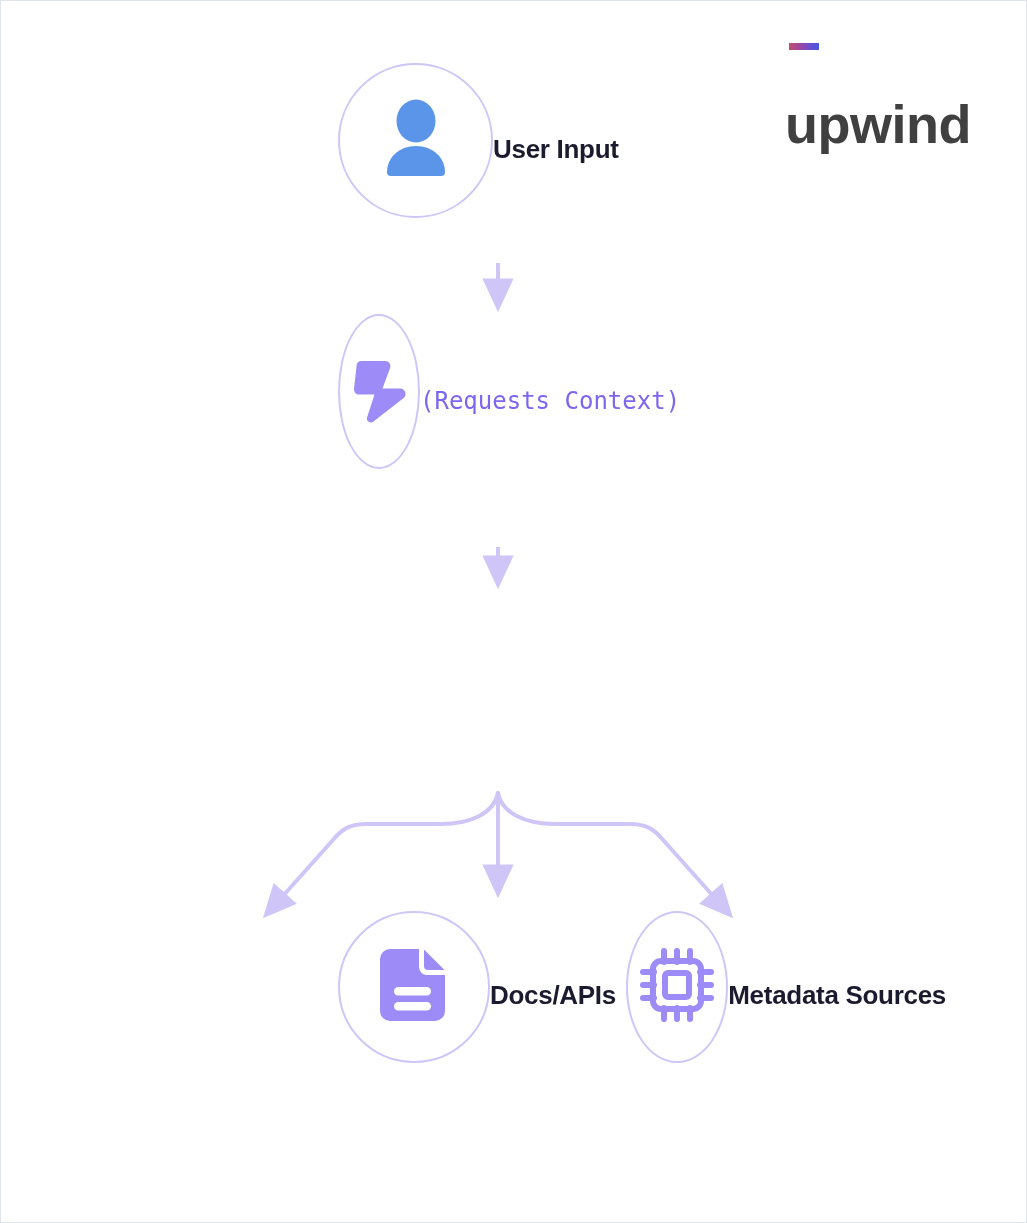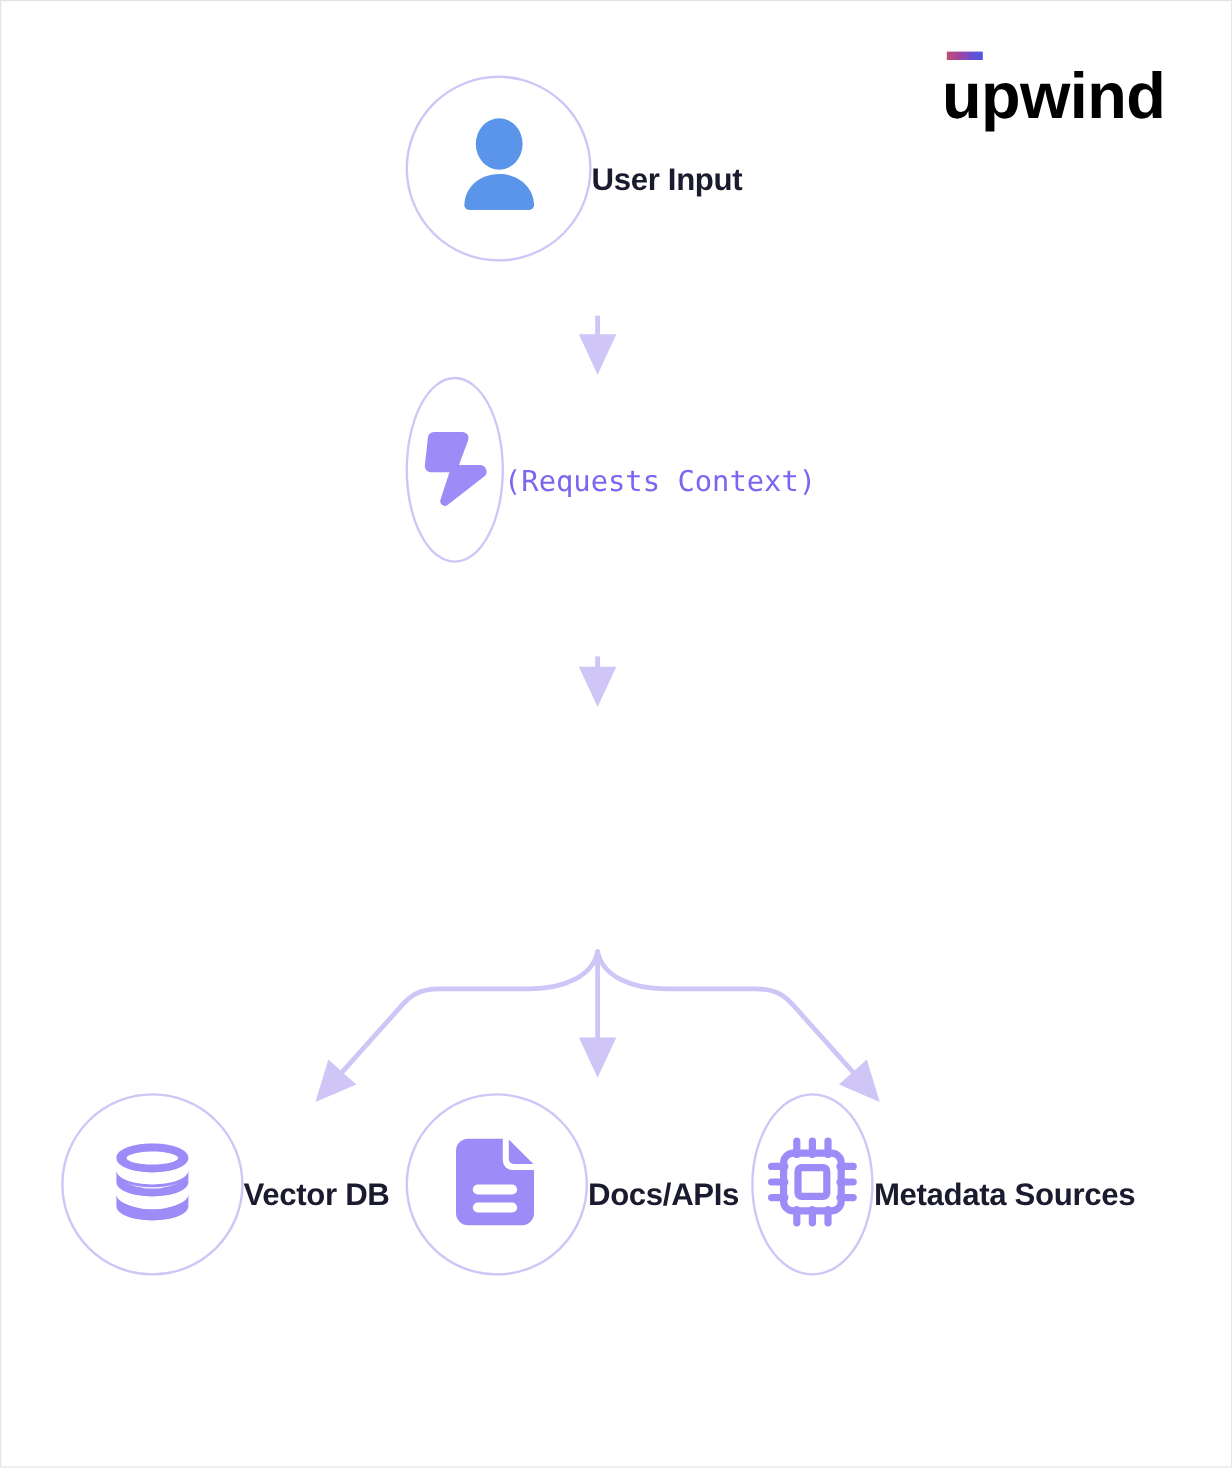--- a/index.html
+++ b/index.html
@@ -38,21 +38,22 @@
     height: 7px;
     margin-left: 4px;
     margin-bottom: 3px;
     background: linear-gradient(90deg, #c0506e 0%, #a1459f 35%, #6a4fd0 70%, #4a58e0 100%);
   }
   #logo-text {
     font-family: "Liberation Sans", sans-serif;
     font-size: 54px;
     font-weight: 700;
     letter-spacing: -0.5px;
-    color: #000000;
+    color: #404040;
+    margin-top: 44px;
   }
 
   
   .node {
     position: absolute;
     display: flex;
     flex-direction: row;
     align-items: center;
     width: 320px;
   }
@@ -163,40 +164,20 @@
       <span>
         <svg width="78" height="78" viewBox="0 0 78 78" xmlns="http://www.w3.org/2000/svg">
           <path d="M 21.5 10 L 45.5 10 A 5 5 0 0 1 50.2 16.7 L 42.5 37.5 L 60 37.5 A 5.5 5.5 0 0 1 64.3 46.4 L 33.5 70.5 A 4 4 0 0 1 27.1 66.2 L 34.5 43.5 L 19 43.5 A 5 5 0 0 1 14 38.1 L 16.6 14.6 A 5 5 0 0 1 21.5 10 Z" fill="#9d8cf7"></path>
         </svg>
       </span>
     </div>
     <div class="node-sublabel">(Requests Context)</div>
   </div>
 
 
-  <div class="node" id="node-vector">
-    <div class="circle small">
-      <span>
-        <svg width="76" height="76" viewBox="0 0 76 76" xmlns="http://www.w3.org/2000/svg">
-          <g fill="#9d8cf7">
-            <path d="M 38 6 C 55 6 68 11 68 18 C 68 25 55 30 38 30 C 21 30 8 25 8 18 C 8 11 21 6 38 6 Z
-                     M 38 12.5 C 27 12.5 16.5 15 16.5 18 C 16.5 21 27 23.5 38 23.5 C 49 23.5 59.5 21 59.5 18 C 59.5 15 49 12.5 38 12.5 Z"></path>
-            <path d="M 8 28 C 8 28 8 38 8 38 C 8 45 21 50 38 50 C 55 50 68 45 68 38 L 68 28
-                     C 68 35 55 40 38 40 C 21 40 8 35 8 28 Z
-                     M 16.5 38.6 C 21.5 41 29.3 42.4 38 42.4 C 46.7 42.4 54.5 41 59.5 38.6
-                     C 54.5 41.2 46.7 43.5 38 43.5 C 29.3 43.5 21.5 41.2 16.5 38.6 Z"></path>
-            <path d="M 8 48 L 8 58 C 8 65 21 70 38 70 C 55 70 68 65 68 58 L 68 48
-                     C 68 55 55 60 38 60 C 21 60 8 55 8 48 Z"></path>
-          </g>
-          <path d="M 14 52.5 C 20 57 28.5 59.2 38 59.2 C 47.5 59.2 56 57 62 52.5" fill="none" stroke="#ffffff" stroke-width="3.2"></path>
-        </svg>
-      </span>
-    </div>
-    <div class="node-label">Vector DB</div>
-  </div>
 
   <div class="node" id="node-meta">
     <div class="circle small">
       <span>
         <svg width="80" height="80" viewBox="0 0 80 80" xmlns="http://www.w3.org/2000/svg">
           <g stroke="#9d8cf7" stroke-width="6" stroke-linecap="round" fill="none">
 
             <line x1="27" y1="6" x2="27" y2="17"></line>
             <line x1="40" y1="6" x2="40" y2="17"></line>
             <line x1="53" y1="6" x2="53" y2="17"></line>

